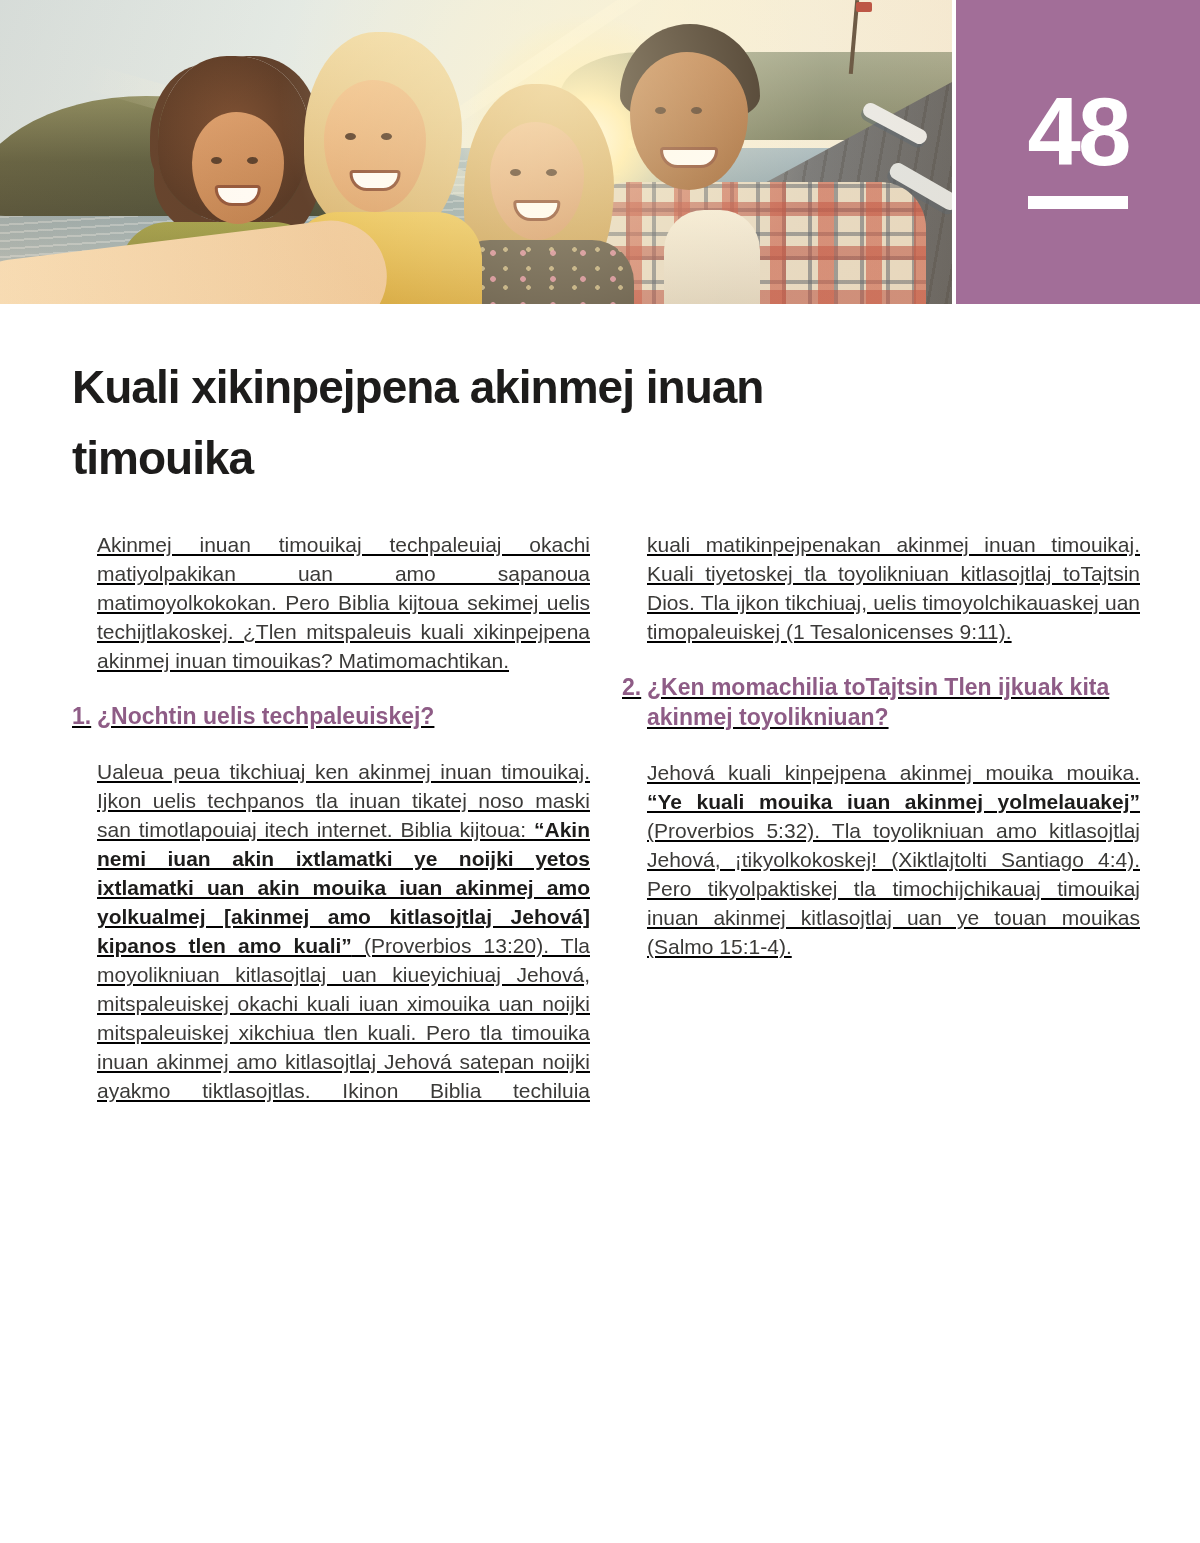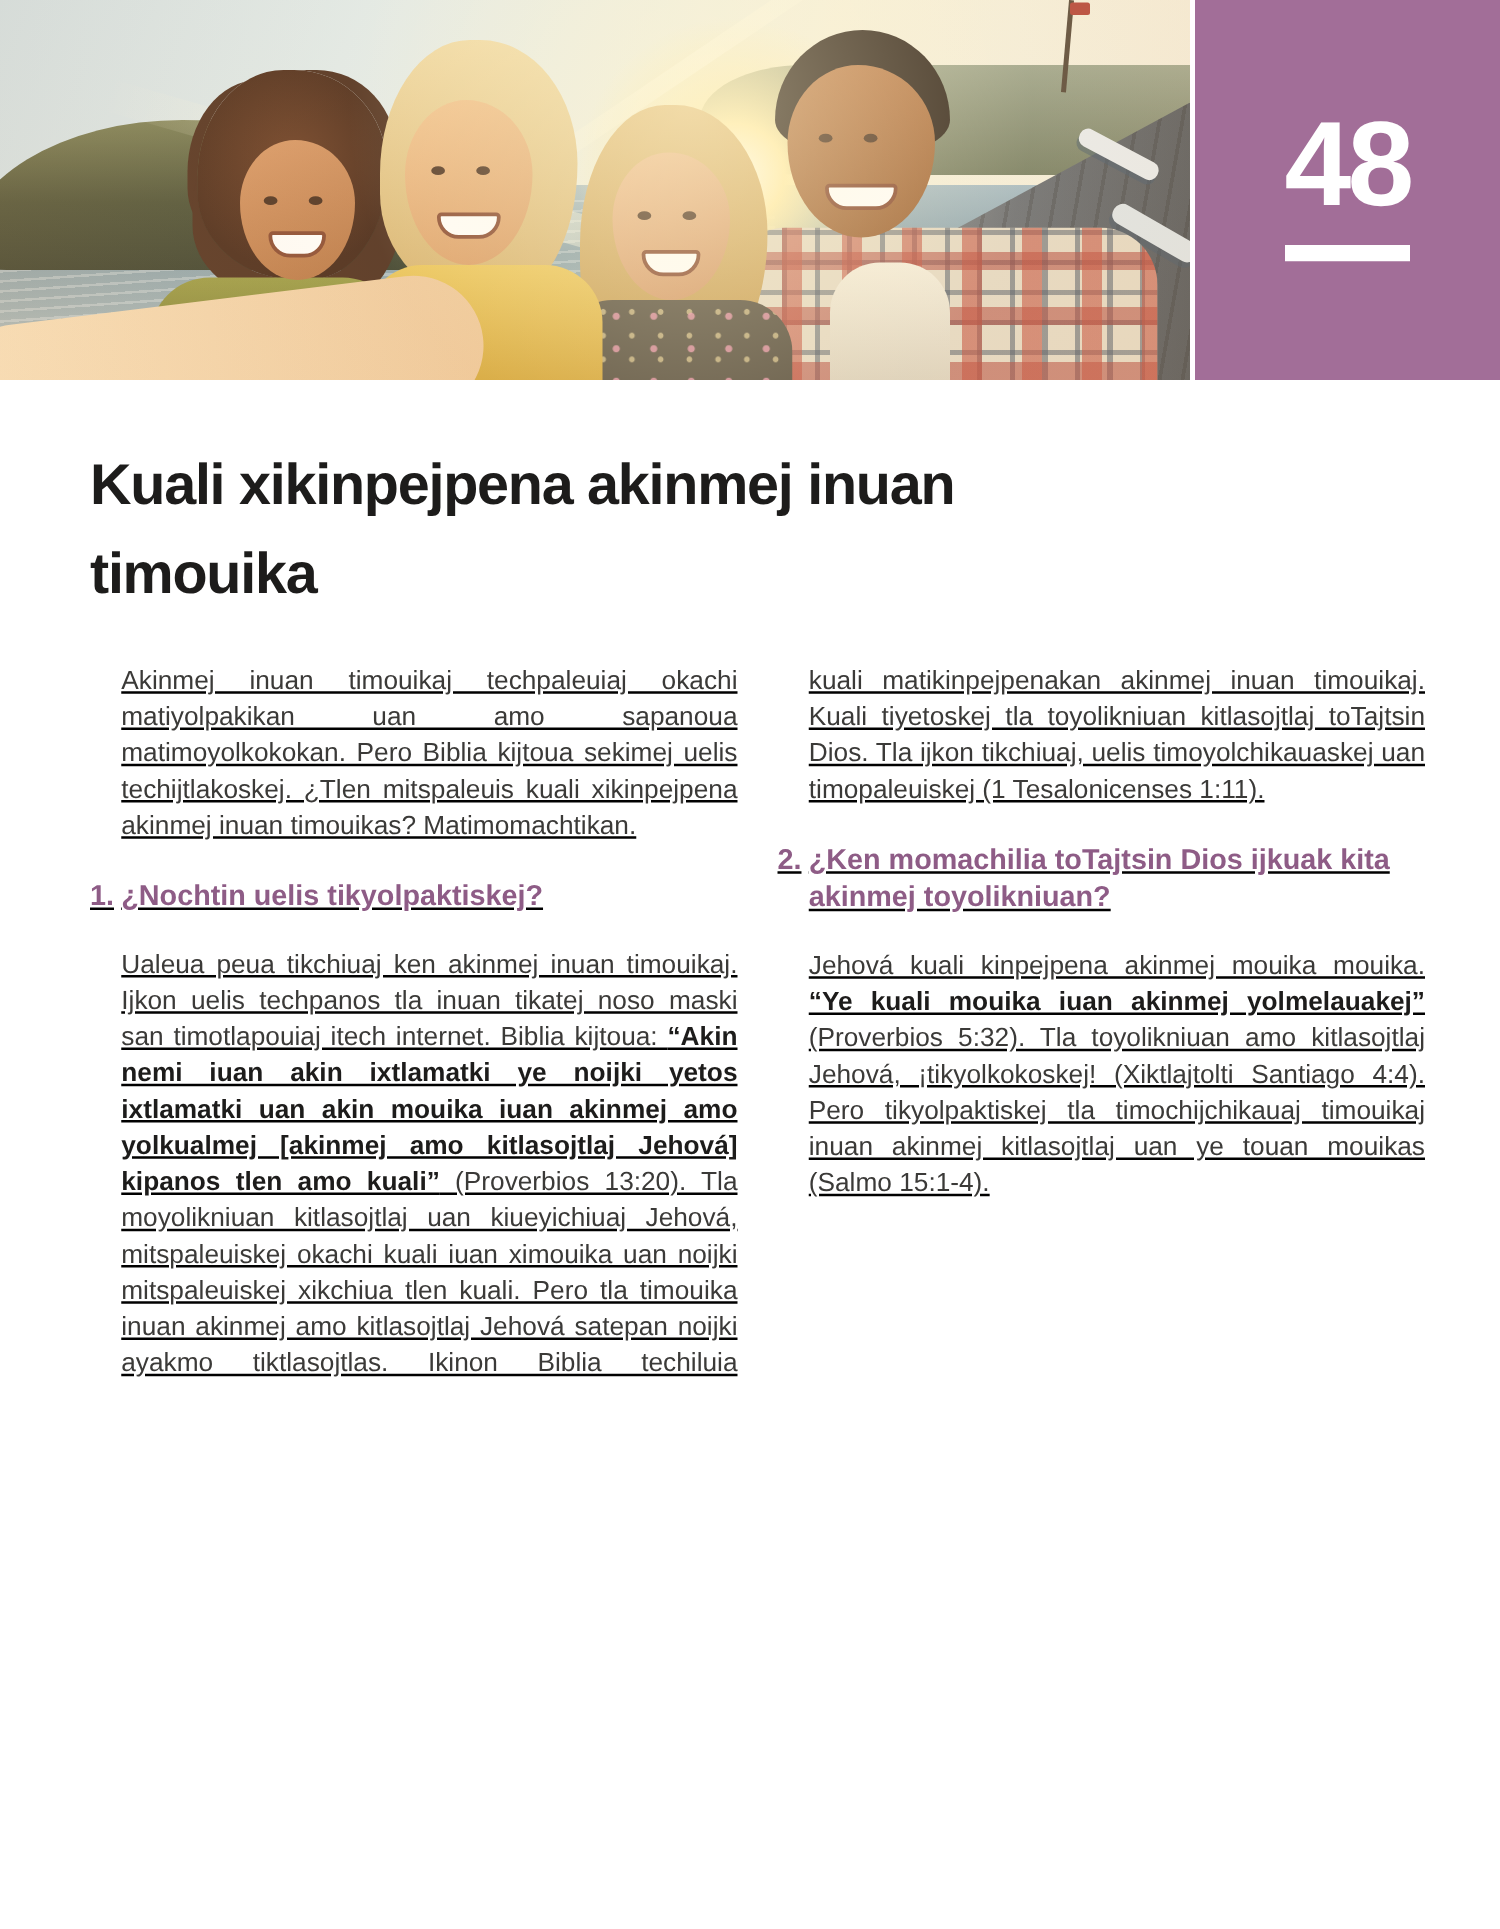--- a/index.html
+++ b/index.html
@@ -158,32 +158,32 @@
   <main>
     <h1>Kuali xikinpejpena akinmej inuan timouika</h1>
 
     <div class="cols">
 
       <section class="col">
         <p class="intro">Akinmej inuan timouikaj techpaleuiaj okachi matiyolpakikan uan amo sapanoua matimoyolkokokan. Pero Biblia kijtoua sekimej uelis techijtlakoskej. ¿Tlen mitspaleuis kuali xikinpejpena akinmej inuan timouikas? Matimomachtikan.</p>
 
         <h2 class="q">
           <span class="qn">1.</span>
-          <span class="qt">¿Nochtin uelis tikyolpaktiskej?</span>
+          <span class="qt">¿Nochtin uelis techpaleuiskej?</span>
         </h2>
 
         <p class="body j-last"><span>Ualeua peua tikchiuaj ken akinmej inuan timouikaj. Ijkon uelis techpanos tla inuan tikatej noso maski san timotlapouiaj itech internet. Biblia kijtoua: </span><b class="scripture">“Akin nemi iuan akin ixtlamatki ye noijki yetos ixtlamatki uan akin mouika iuan akinmej amo yolkualmej [akinmej amo kitlasojtlaj Jehová] kipanos tlen amo kuali”</b><span> (Proverbios 13:20). Tla moyolikniuan kitlasojtlaj uan kiueyichiuaj Jehová, mitspaleuiskej okachi kuali iuan ximouika uan noijki mitspaleuiskej xikchiua tlen kuali. Pero tla timouika inuan akinmej amo kitlasojtlaj Jehová satepan noijki ayakmo tiktlasojtlas. Ikinon Biblia techiluia</span></p>
       </section>
 
       <section class="col">
-        <p class="body">kuali matikinpejpenakan akinmej inuan timouikaj. Kuali tiyetoskej tla toyolikniuan kitlasojtlaj toTajtsin Dios. Tla ijkon tikchiuaj, uelis timoyolchikauaskej uan timopaleuiskej (1 Tesalonicenses 1:11).</p>
+        <p class="body">kuali matikinpejpenakan akinmej inuan timouikaj. Kuali tiyetoskej tla toyolikniuan kitlasojtlaj toTajtsin Dios. Tla ijkon tikchiuaj, uelis timoyolchikauaskej uan timopaleuiskej (1 Tesalonicenses 9:11).</p>
 
         <h2 class="q">
           <span class="qn">2.</span>
-          <span class="qt">¿Ken momachilia toTajtsin Dios ijkuak kita akinmej toyolikniuan?</span>
+          <span class="qt">¿Ken momachilia toTajtsin Tlen ijkuak kita akinmej toyolikniuan?</span>
         </h2>
 
         <p class="body"><span>Jehová kuali kinpejpena akinmej mouika mouika. </span><b class="scripture">“Ye kuali mouika iuan akinmej yolmelauakej”</b><span> (Proverbios 5:32). Tla toyolikniuan amo kitlasojtlaj Jehová, ¡tikyolkokoskej! (Xiktlajtolti Santiago 4:4). Pero tikyolpaktiskej tla timochijchikauaj timouikaj inuan akinmej kitlasojtlaj uan ye touan mouikas (Salmo 15:1-4).</span></p>
       </section>
 
     </div>
   </main>
 </div>
 
 </body></html>

